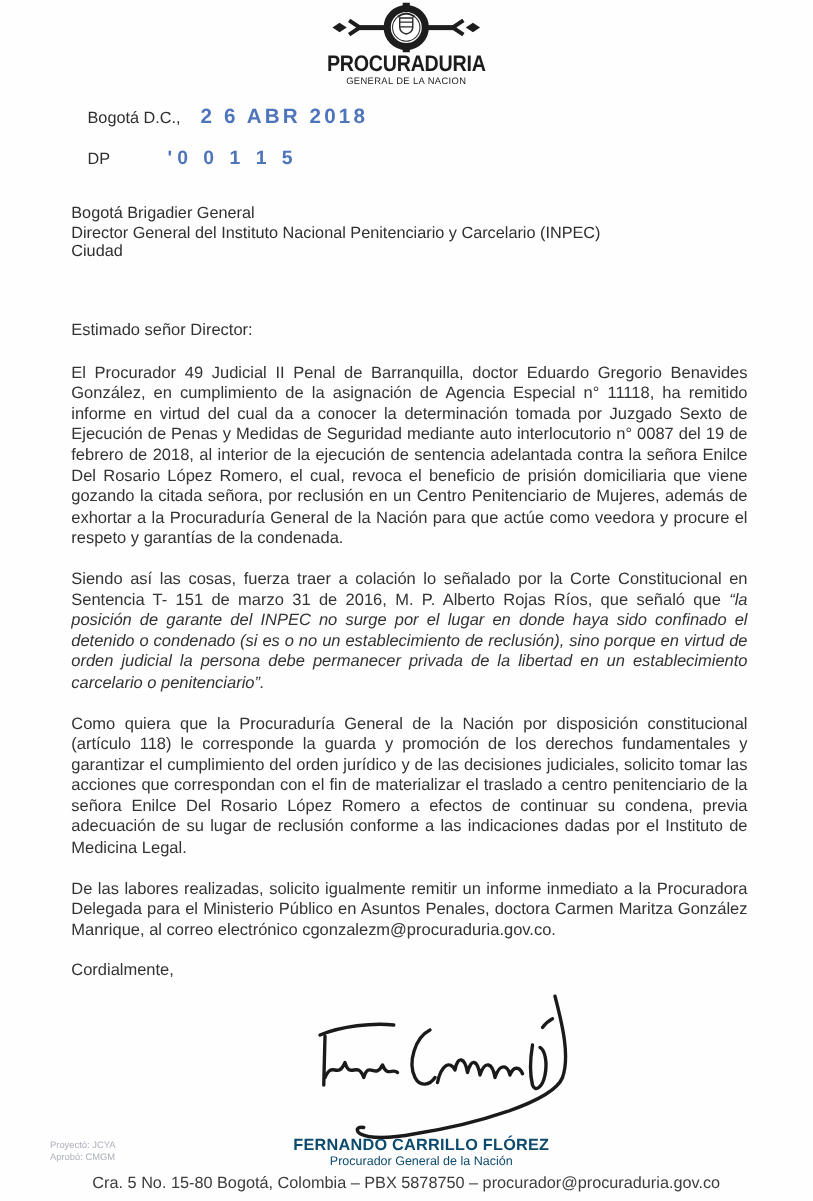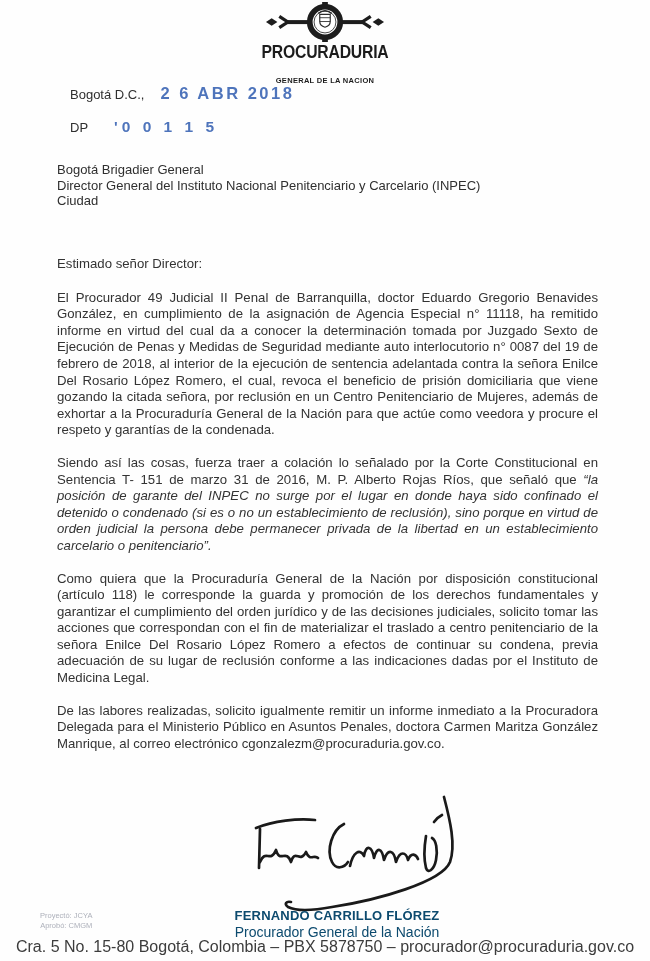--- a/index.html
+++ b/index.html
@@ -18,27 +18,27 @@
     position:absolute; top:2px; left:50%; transform:translateX(-50%);
     width:150px; text-align:center;
   }
   .emblem { display:block; margin:0 auto; }
   .org-name {
     font-size:15px; font-weight:800; letter-spacing:-0.2px;
     color:#1c1c1c; transform:scale(1.05,1.2); transform-origin:center top;
     margin-top:-1px;
   }
   .org-subname {
-    font-size:7.5px; font-weight:700; letter-spacing:0.3px;
-    color:#1c1c1c; margin-top:18px;
+    font-size:7.5px; font-weight:400; letter-spacing:0.3px;
+    color:#1c1c1c; margin-top:2px;
   }
   
   .meta-row { position:absolute; left:57px; display:flex; align-items:baseline;margin-left:13px; }
   .row-city { top:84px; }
-  .row-ref  { top:118px; }
+  .row-ref  { top:118px;gap:20px; }
   .meta-label { font-size:13px; color:#2f2f2f; }
   .stamp {
     color:#4069b6; font-weight:700;
     font-family:"Liberation Sans", sans-serif;
     opacity:0.92;
   }
   .stamp-date { font-size:16.5px; letter-spacing:2.5px; margin-left:16px; }
   .stamp-ref  { font-size:15.5px; letter-spacing:4px;   margin-left:26px; }
   
   .recipient { position:absolute; top:162px; left:57px; font-size:13px; line-height:15.6px; color:#2f2f2f; }
@@ -52,29 +52,29 @@
   .body-col p.salutation { text-align:left; margin-bottom:17px; }
   .quote-italic { font-style:italic; }
   .valediction { text-align:left !important; }
   
   .signature-svg { position:absolute; left:228px; top:788px; }
   .signer-block {
     position:absolute; top:872px; left:337px; transform:translateX(-50%);
     text-align:center; white-space:nowrap; color:#0c4a6e;margin-top:36px;
   }
   .signer-name  { font-size:13px; font-weight:700; letter-spacing:0.2px; }
-  .signer-title { font-size:14px; margin-top:1px; }
+  .signer-title { font-size:10px; margin-top:1px; }
   
   .footer-notes {
     position:absolute; left:40px; top:911px;
-    font-size:7.5px; line-height:9.5px; color:#adb0ba;text-align:center;
+    font-size:7.5px; line-height:9.5px; color:#adb0ba;
   }
   .footer-address {
     position:absolute; top:938px; left:0; width:100%;
-    text-align:center; font-size:16px; color:#3c3c3c;
+    text-align:center; font-size:13px; color:#3c3c3c;
   }
 </style>
 </head>
 <body>
 
 <div class="page">
 
   <div class="letterhead">
     <svg class="emblem" width="140" height="40" viewBox="0 0 140 42">
 
@@ -116,20 +116,21 @@
     <div>Director General del Instituto Nacional Penitenciario y Carcelario (INPEC)</div>
     <div>Ciudad</div>
   </div>
 
   <div class="body-col">
     <p class="salutation">Estimado señor Director:</p>
     <p>El Procurador 49 Judicial II Penal de Barranquilla, doctor Eduardo Gregorio Benavides González, en cumplimiento de la asignación de Agencia Especial n° 11118, ha remitido informe en virtud del cual da a conocer la determinación tomada por Juzgado Sexto de Ejecución de Penas y Medidas de Seguridad mediante auto interlocutorio n° 0087 del 19 de febrero de 2018, al interior de la ejecución de sentencia adelantada contra la señora Enilce Del Rosario López Romero, el cual, revoca el beneficio de prisión domiciliaria que viene gozando la citada señora, por reclusión en un Centro Penitenciario de Mujeres, además de exhortar a la Procuraduría General de la Nación para que actúe como veedora y procure el respeto y garantías de la condenada.</p>
     <p><span>Siendo así las cosas, fuerza traer a colación lo señalado por la Corte Constitucional en Sentencia T- 151 de marzo 31 de 2016, M. P. Alberto Rojas Ríos, que señaló que </span><span class="quote-italic">“la posición de garante del INPEC no surge por el lugar en donde haya sido confinado el detenido o condenado (si es o no un establecimiento de reclusión), sino porque en virtud de orden judicial la persona debe permanecer privada de la libertad en un establecimiento carcelario o penitenciario”.</span></p>
     <p>Como quiera que la Procuraduría General de la Nación por disposición constitucional (artículo 118) le corresponde la guarda y promoción de los derechos fundamentales y garantizar el cumplimiento del orden jurídico y de las decisiones judiciales, solicito tomar las acciones que correspondan con el fin de materializar el traslado a centro penitenciario de la señora Enilce Del Rosario López Romero a efectos de continuar su condena, previa adecuación de su lugar de reclusión conforme a las indicaciones dadas por el Instituto de Medicina Legal.</p>
     <p>De las labores realizadas, solicito igualmente remitir un informe inmediato a la Procuradora Delegada para el Ministerio Público en Asuntos Penales, doctora Carmen Maritza González Manrique, al correo electrónico cgonzalezm@procuraduria.gov.co.</p>
+    <p class="valediction">Cordialmente,</p>
   </div>
 
   <svg class="signature-svg" width="244" height="128" viewBox="0 0 244 128">
     <g fill="none" stroke="#1a1a1a" stroke-width="2.7" stroke-linecap="round" stroke-linejoin="round">
       <path d="M28 40 C45 33, 70 30, 87 32"></path>
       <path d="M32 41 L31 80"></path>
       <path d="M32 74 C38 60 42 76 48 62 C52 76 58 60 63 74 C67 60 72 76 78 64 C82 74 86 66 90 70"></path>
       <path d="M116 36 C104 42 98 62 104 74 C108 82 116 80 120 74"></path>
       <path d="M122 78 C125 64 132 60 136 68 C138 56 144 58 146 70 C149 58 154 60 156 72 C160 60 166 62 168 74 C172 62 178 64 180 72 C183 64 188 66 190 71"></path>
       <path d="M198 48 C196 60 196 72 198 80 C200 86 206 82 208 72 C210 62 208 52 204 50"></path>

